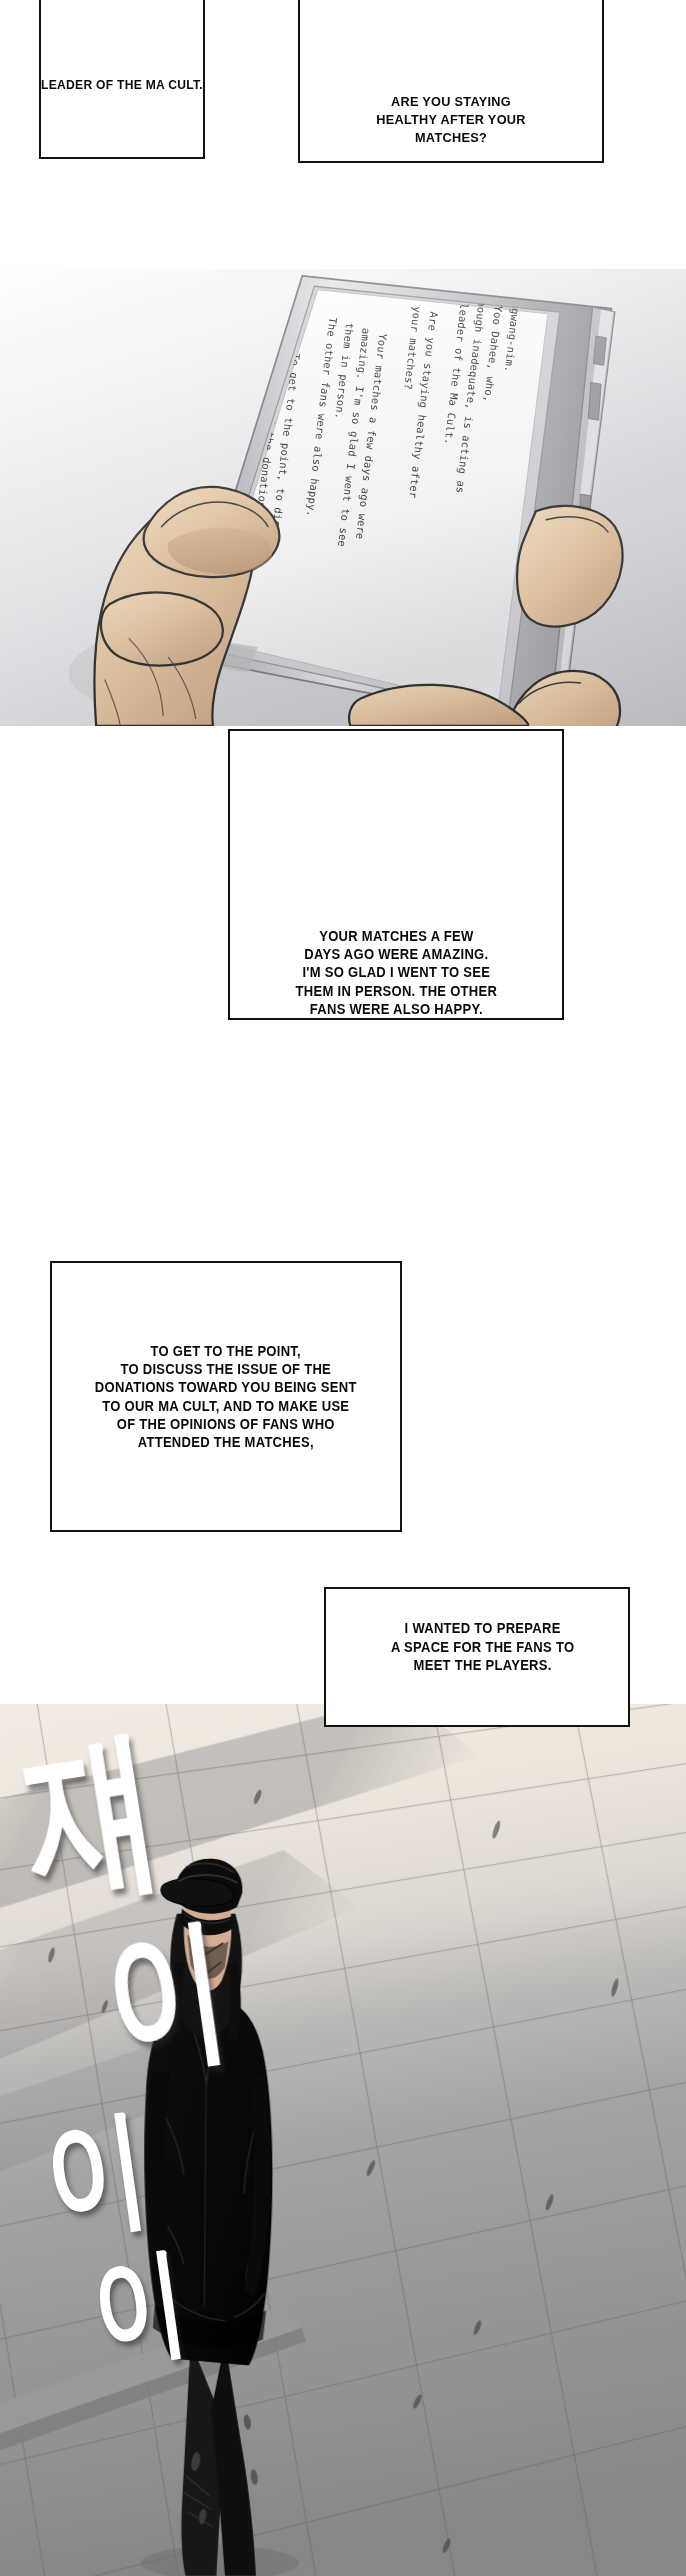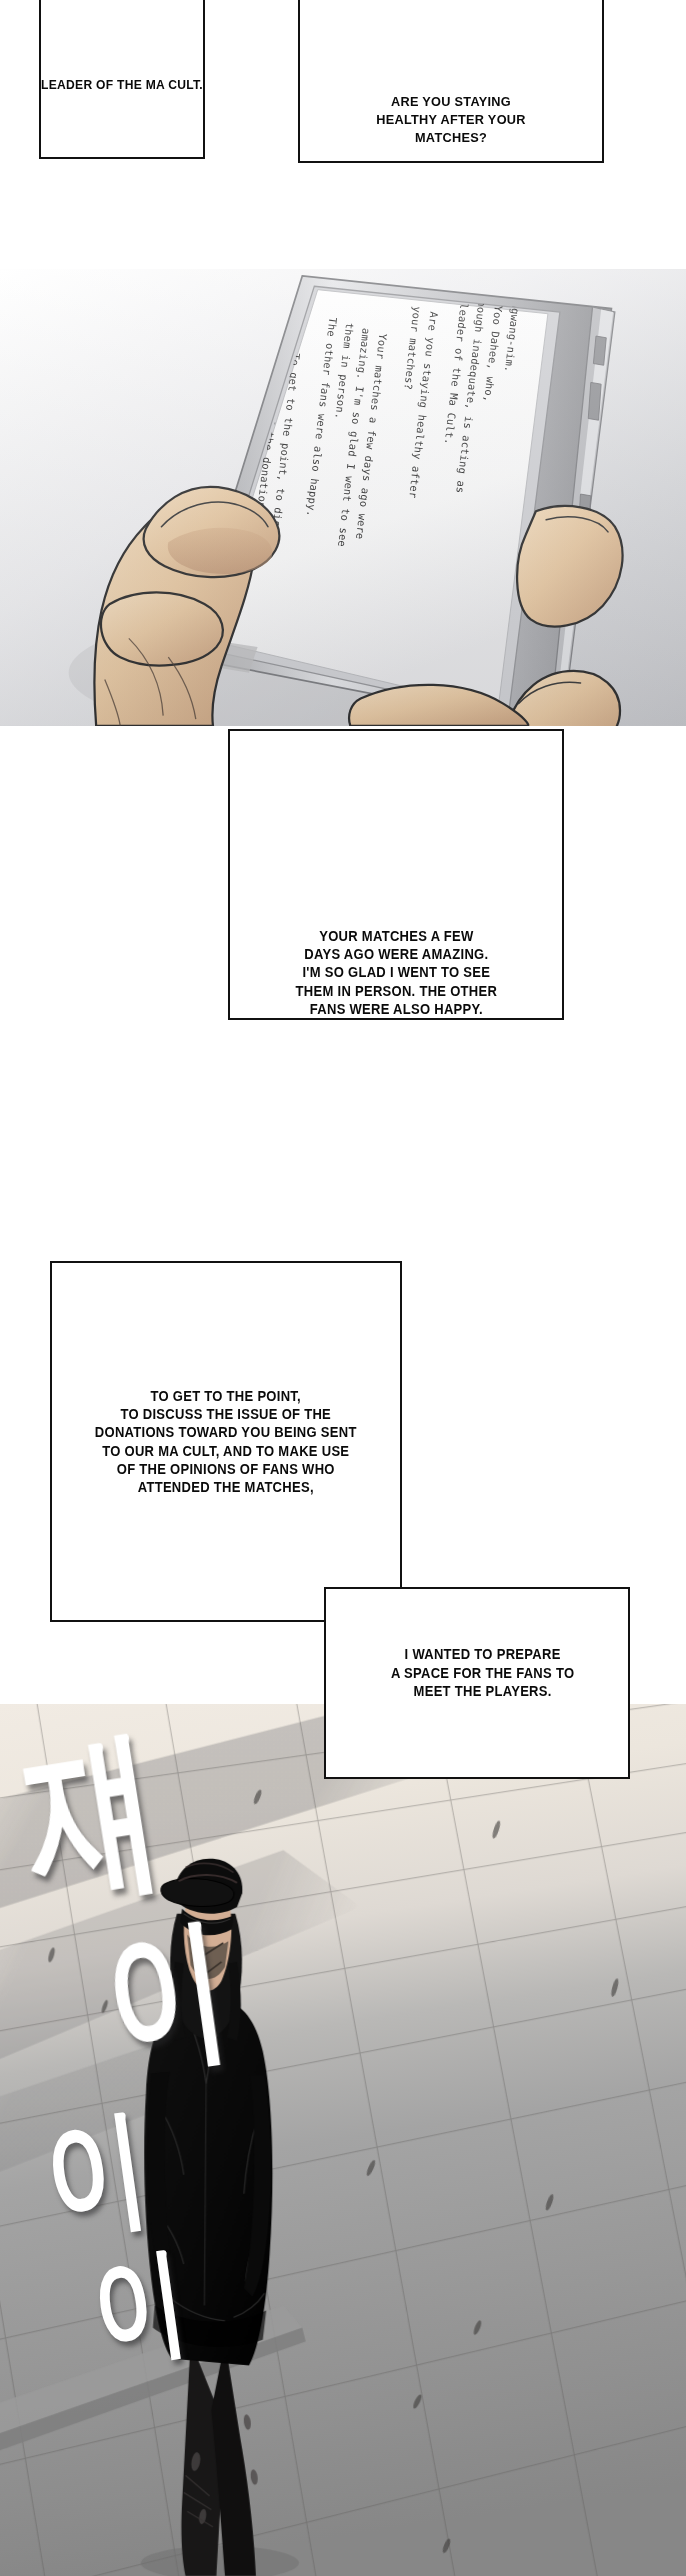--- a/index.html
+++ b/index.html
@@ -25,25 +25,25 @@
   
   #b2{left:298px;top:-34px;width:306px;height:197px;border-top:none;}
   #b2 .txt{font-size:13.7px;position:absolute;top:127px;left:50%;
            transform:translateX(-50%) scaleX(.93);width:283px;}
 
   
   #b3{left:228px;top:729px;width:336px;height:291px;align-items:flex-end;}
   #b3 .txt{font-size:14px;}
 
   
-  #b4{left:50px;top:1261px;width:352px;height:361px;}
+  #b4{left:50px;top:1261px;width:352px;height:271px;}
   #b4 .txt{font-size:14px;}
 
   
-  #b5{left:324px;top:1587px;width:306px;height:192px;padding-left:12px;}
+  #b5{left:324px;top:1587px;width:306px;height:140px;padding-left:12px;}
   #b5 .txt{font-size:14px;position:relative;top:-10.3px;}
 
   
   #panelPhone{position:absolute;left:0;top:269px;width:687px;height:457px;
       overflow:hidden;z-index:10;
       background:
         radial-gradient(ellipse 55% 45% at 18% 18%, #ffffff 0%, #f4f4f5 35%, #dcdcde 70%, #cfd0d3 100%),
         linear-gradient(118deg,#fdfdfd 0%,#efeff1 26%,#d9dadd 55%,#c9cacd 78%,#bdbec2 100%);}
   #panelPhone .sheen{position:absolute;left:-10%;top:-15%;width:70%;height:80%;
       background:radial-gradient(ellipse at 40% 40%, rgba(255,255,255,.95) 0%, rgba(255,255,255,0) 65%);}

